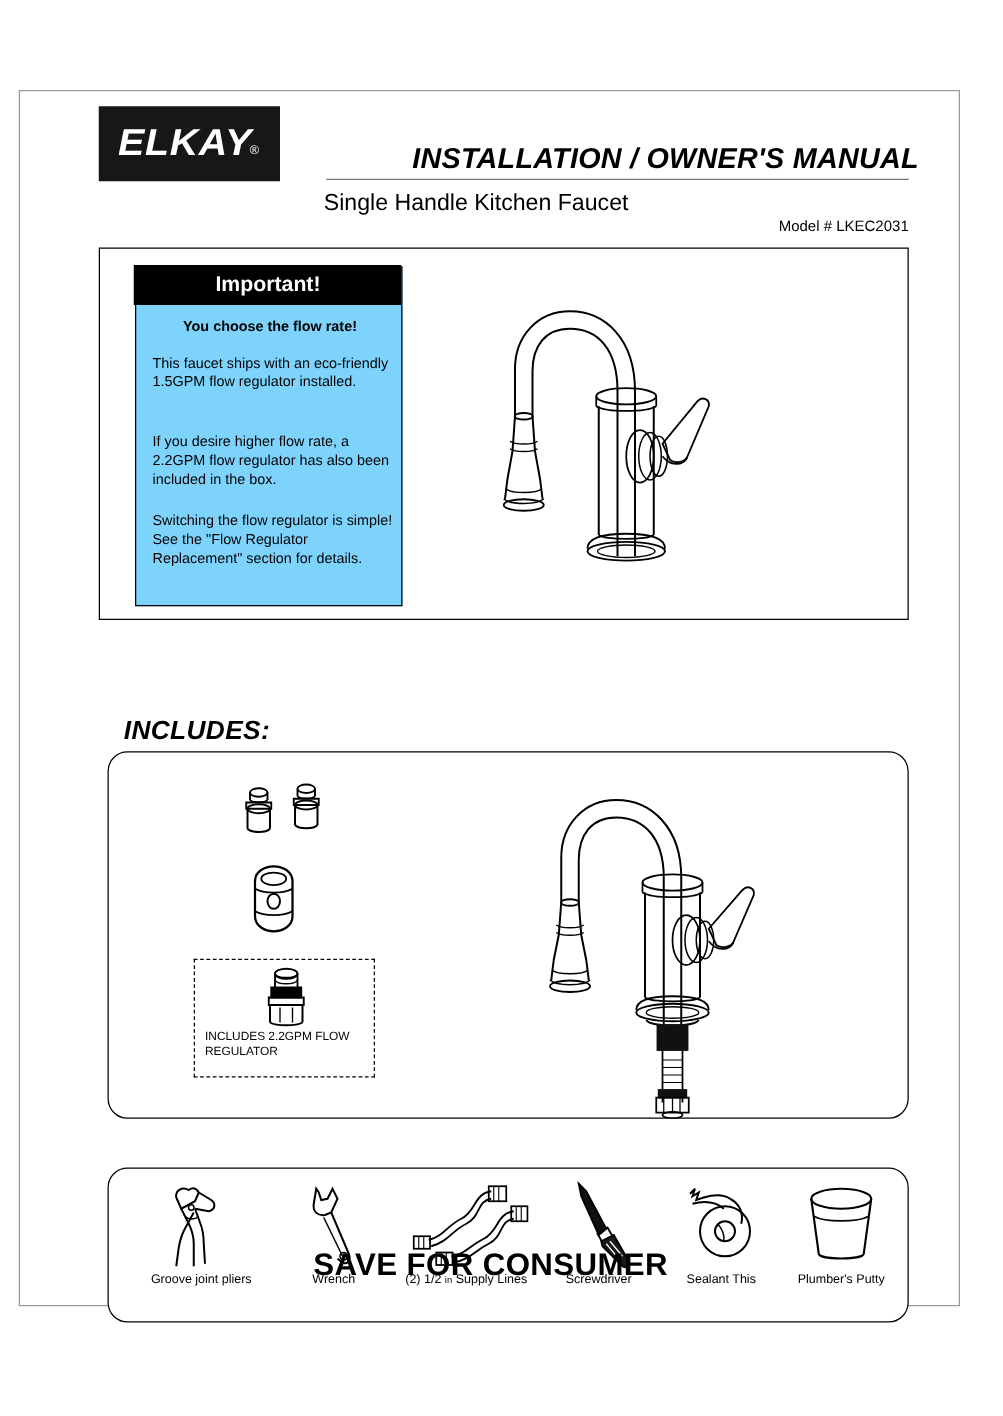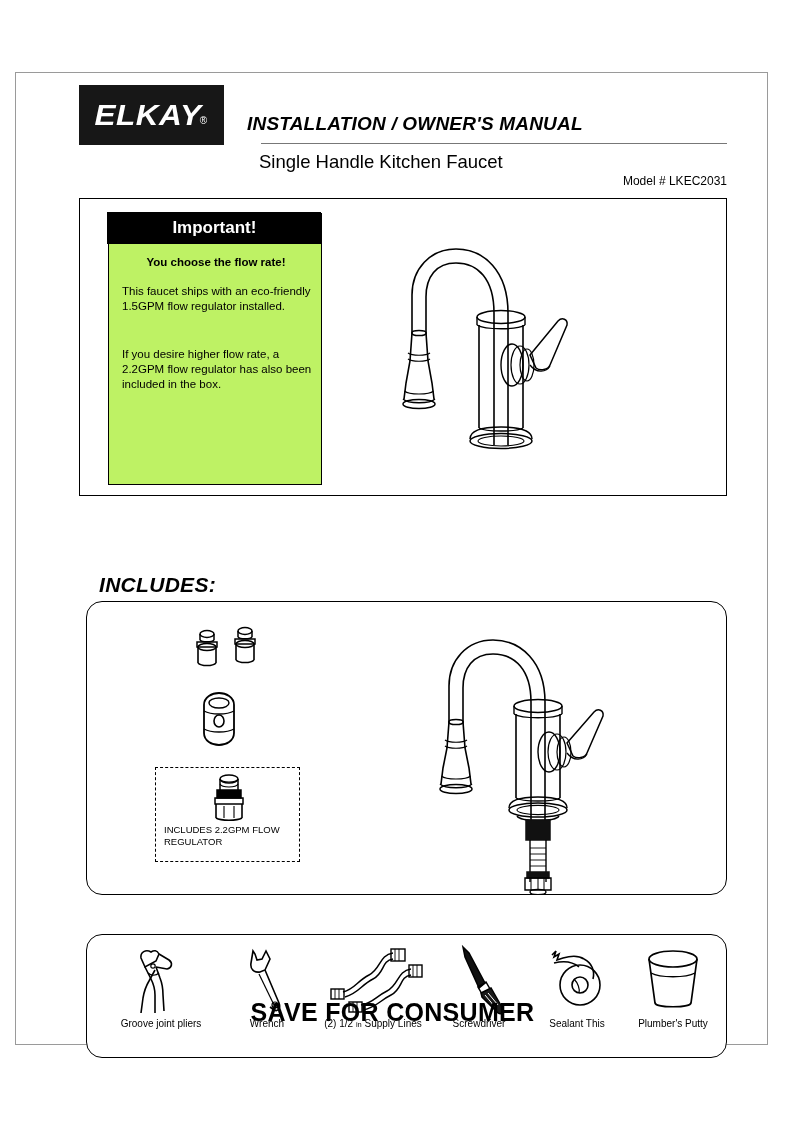--- a/index.html
+++ b/index.html
@@ -61,24 +61,25 @@
     font-size: 10px;
     font-style: normal;
     font-weight: normal;
     vertical-align: super;
     position: relative;
     top: 5px;
     left: 1px;
   }
   #manual-title {
     position: absolute;
-    left: 168px;
+    left: 188px;
     top: 28px;
     width: 468px;
-    font-size: 19px;
+    text-align: right;
+    font-size: 23px;
     font-weight: bold;
     font-style: italic;
     letter-spacing: 0.2px;
     white-space: nowrap;
   }
   #title-rule {
     position: absolute;
     left: 182px;
     top: 58px;
     width: 466px;
@@ -134,21 +135,21 @@
     height: 298px;
   }
   #important-box {
     position: absolute;
     left: 28px;
     top: 14px;
     width: 214px;
     height: 272px;
     border: 1.6px solid #000;
     box-sizing: border-box;
-    background: #bef264;
+    background: #7dd3fc;
   }
   #important-header {
     position: absolute;
     left: -1.6px;
     top: -1.6px;
     width: 214px;
     height: 32px;
     background: #000;
     color: #fff;
     font-size: 17px;
@@ -262,20 +263,21 @@
     <div id="subtitle-2">Model # LKEC2031</div>
   </div>
 
   <div class="panel" id="panel-important">
 
     <div id="important-box">
       <div id="important-header">Important!</div>
       <div id="important-subhead">You choose the flow rate!</div>
       <div class="imp-para" id="imp-p1">This faucet ships with an eco-friendly 1.5GPM flow regulator installed.</div>
       <div class="imp-para" id="imp-p2">If you desire higher flow rate, a 2.2GPM flow regulator has also been included in the box.</div>
+      <div class="imp-para" id="imp-p3">Switching the flow regulator is simple! See the "Flow Regulator Replacement" section for details.</div>
     </div>
 
     <div style="position:absolute; left:310px; top:14px;">
       <svg width="230" height="270" viewBox="0 0 230 270" fill="none" stroke="#000" stroke-width="1.5">
 
         <path d="M118 232 L118 100 C118 58 94 36 66 36 C40 36 22 56 22 82 L22 120" stroke-width="1.6"></path>
 
         <path d="M104 232 L104 100 C104 66 88 50 66 50 C46 50 36 64 36 84 L36 120" stroke-width="1.6"></path>
 
         <path d="M22 120 L20 148 L16 170 L14 186" stroke-width="1.6"></path>

